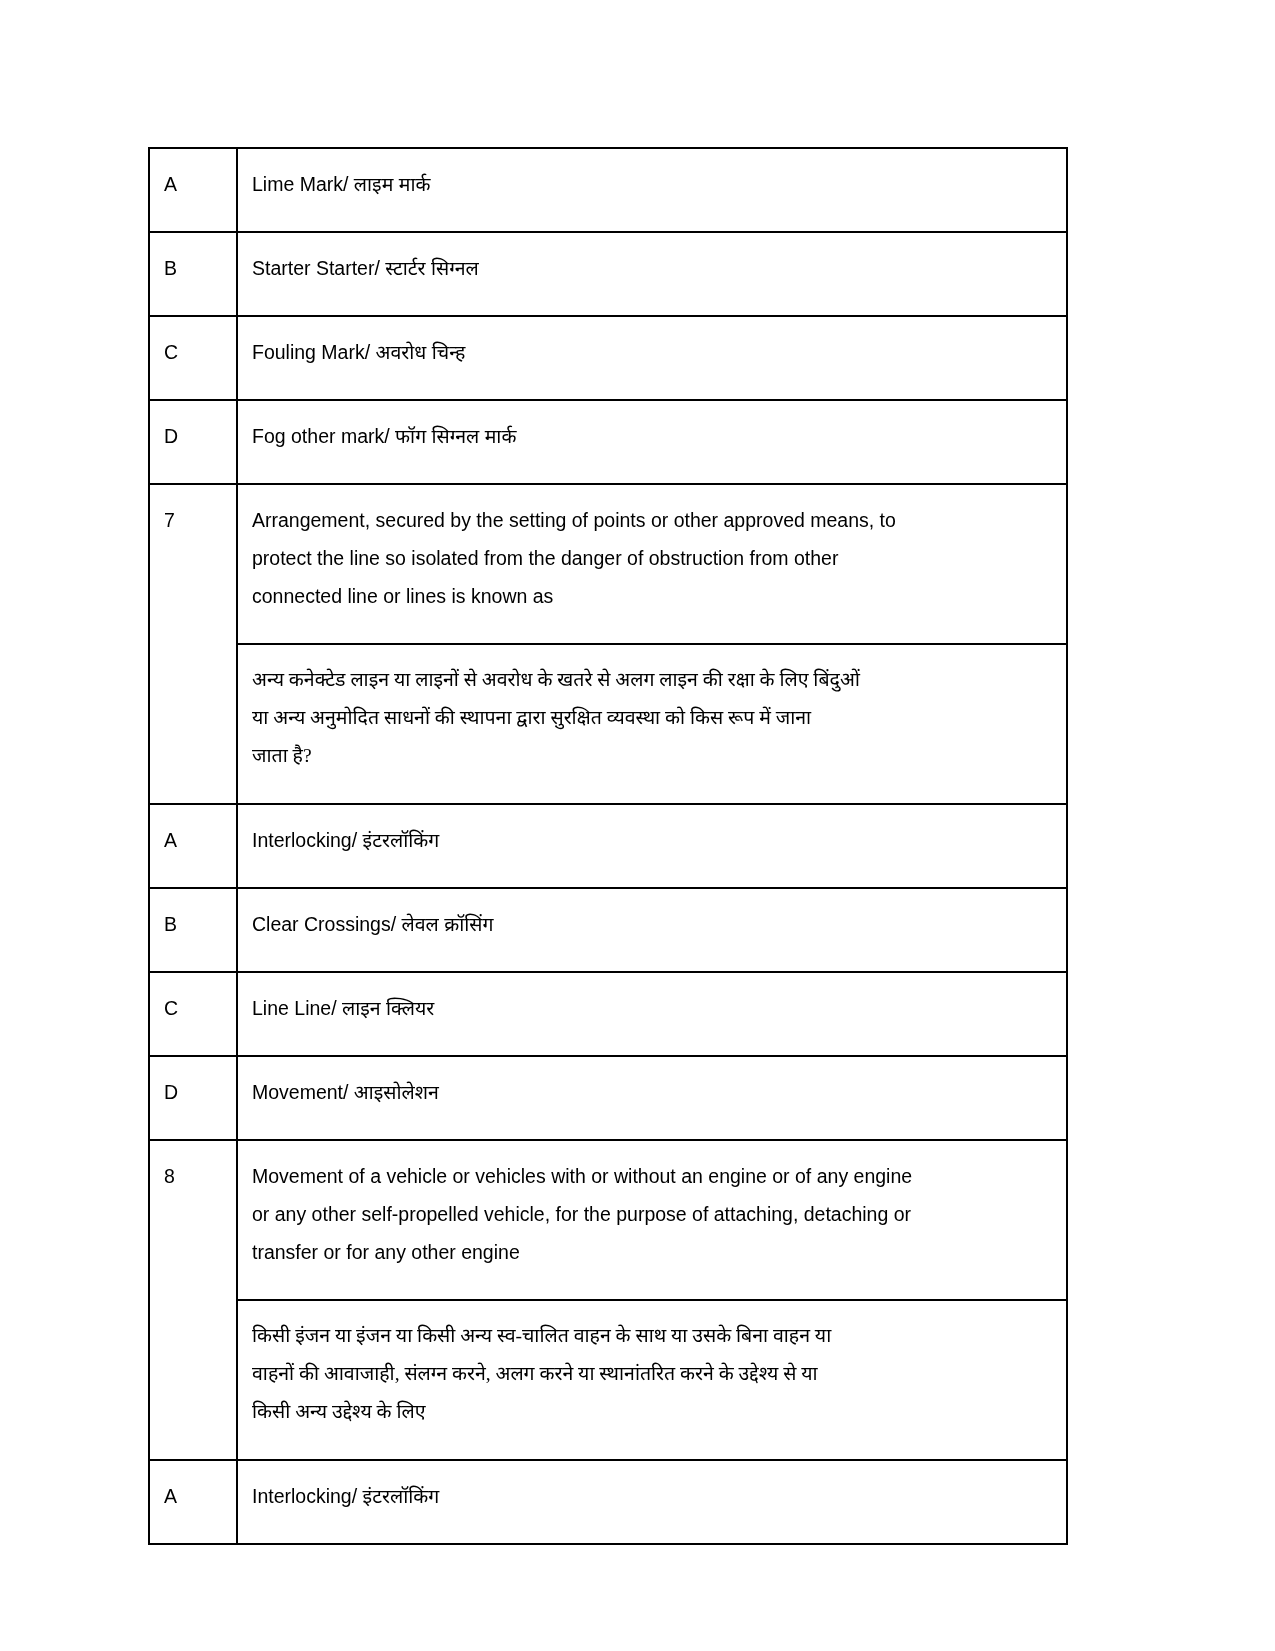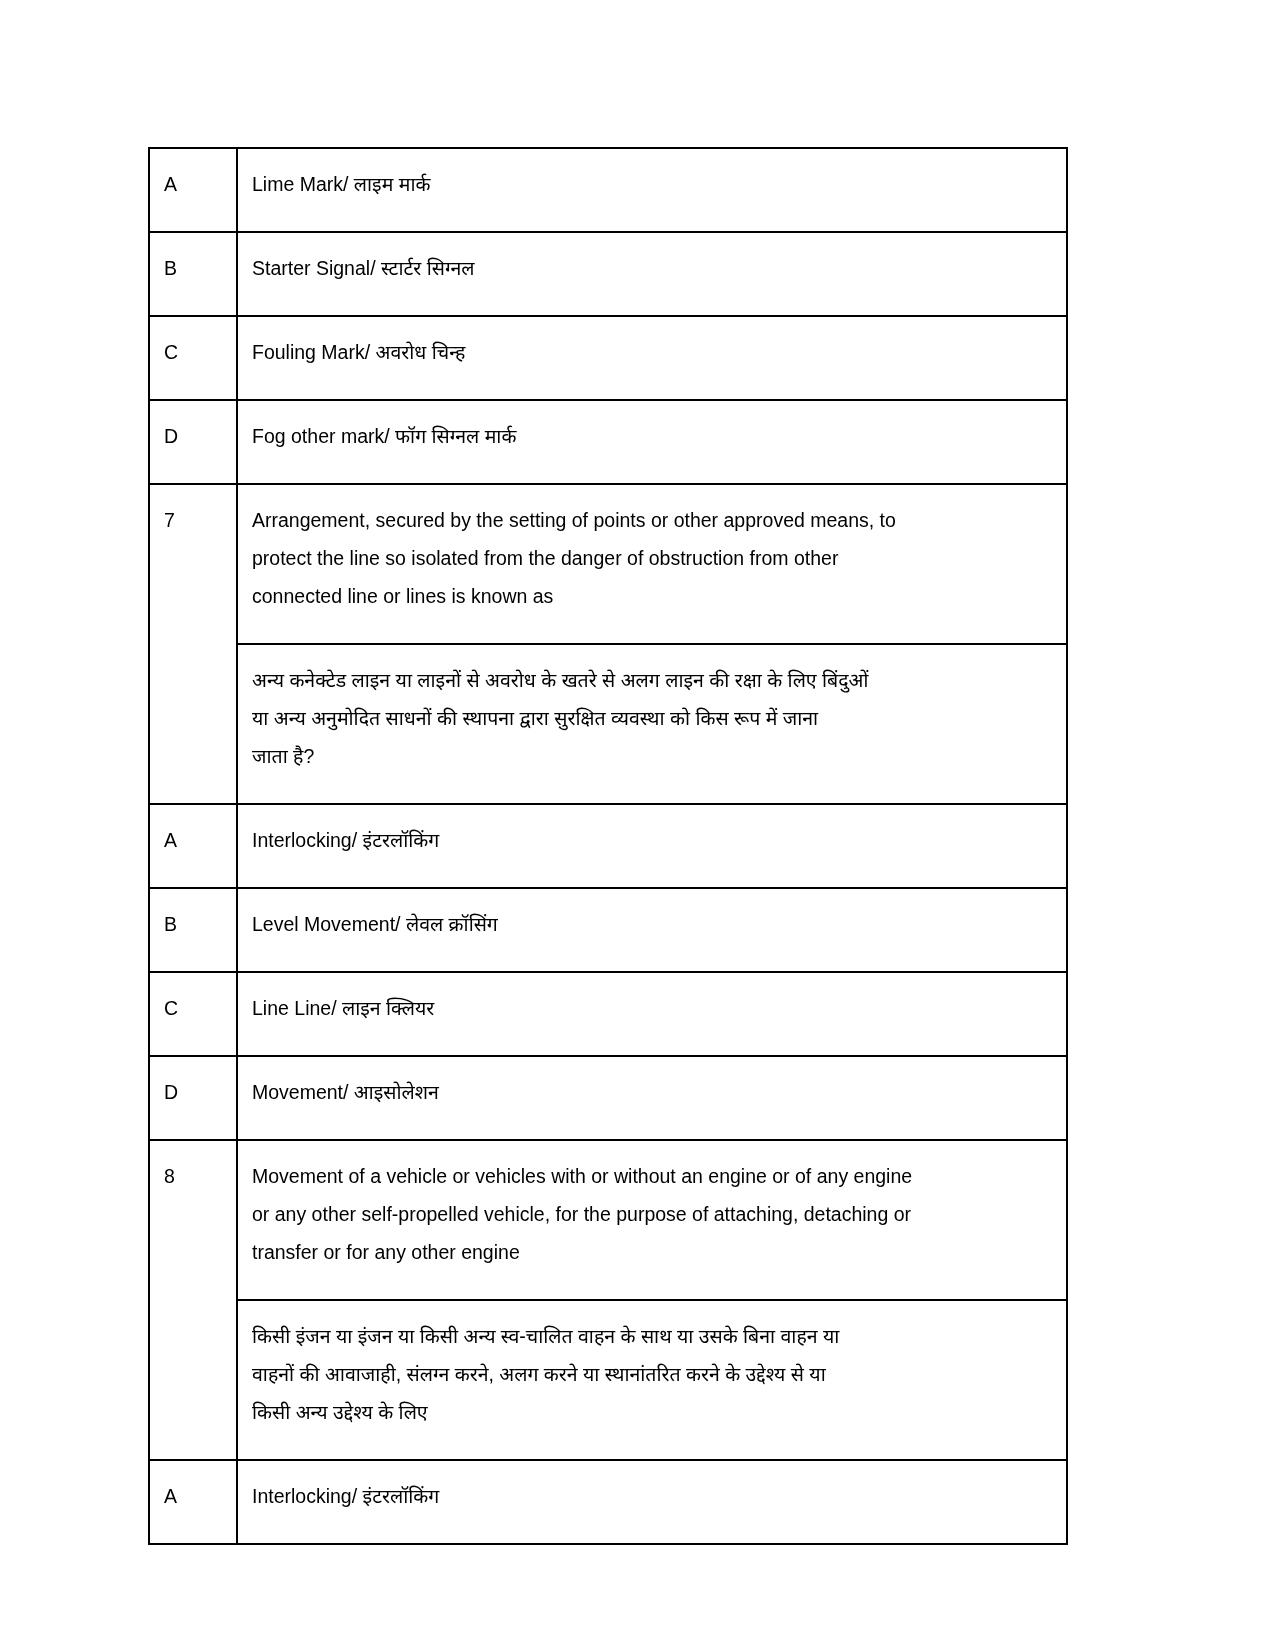--- a/index.html
+++ b/index.html
@@ -40,21 +40,21 @@
     padding-left: 16px;
   }
   td.body {
     width: auto;
   }
   .line {
     display: block;
     white-space: nowrap;
   }
   .hindi {
-    font-family: Liberation Sans, sans-serif;
+    font-family: Liberation Serif, serif;
     font-size: 19.5px;
     line-height: 2.0;
     margin-left: 12px;
   }
   td.opt {
     padding-top: 17px;
     padding-bottom: 40px;
     margin-top: 43px;
   }
   td.qrow {
@@ -76,21 +76,21 @@
   <table class="qtable">
     <tbody>
 
       <tr>
         <td class="num">A</td>
         <td class="body opt">Lime Mark/ लाइम मार्क</td>
       </tr>
 
       <tr>
         <td class="num">B</td>
-        <td class="body opt">Starter Signal/ स्टार्टर सिग्नल</td>
+        <td class="body opt">Starter Starter/ स्टार्टर सिग्नल</td>
       </tr>
 
       <tr>
         <td class="num">C</td>
         <td class="body opt">Fouling Mark/ अवरोध चिन्ह</td>
       </tr>
 
       <tr>
         <td class="num">D</td>
         <td class="body opt">Fog other mark/ फॉग सिग्नल मार्क</td>
@@ -112,21 +112,21 @@
         </td>
       </tr>
 
       <tr>
         <td class="num">A</td>
         <td class="body opt">Interlocking/ इंटरलॉकिंग</td>
       </tr>
 
       <tr>
         <td class="num">B</td>
-        <td class="body opt">Level Movement/ लेवल क्रॉसिंग</td>
+        <td class="body opt">Clear Crossings/ लेवल क्रॉसिंग</td>
       </tr>
 
       <tr>
         <td class="num">C</td>
         <td class="body opt">Line Line/ लाइन क्लियर</td>
       </tr>
 
       <tr>
         <td class="num">D</td>
         <td class="body opt">Movement/ आइसोलेशन</td>

